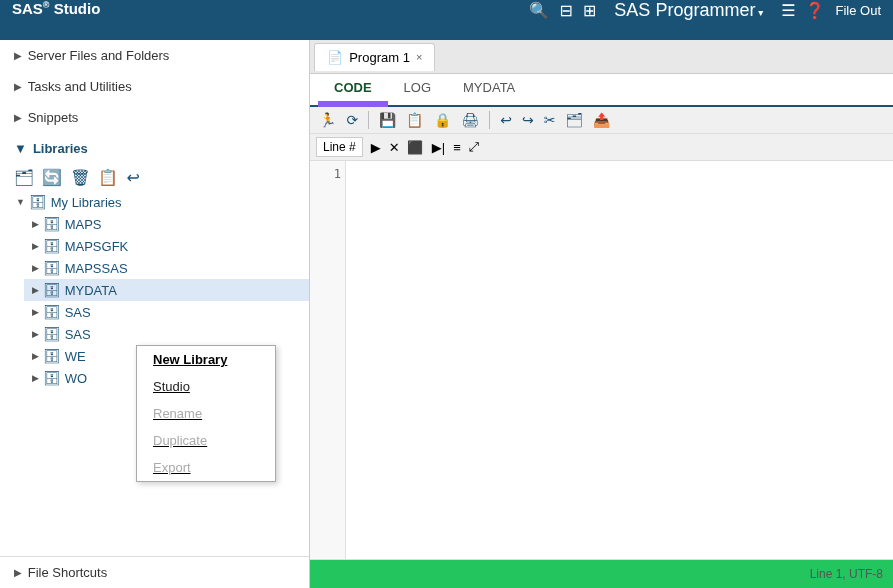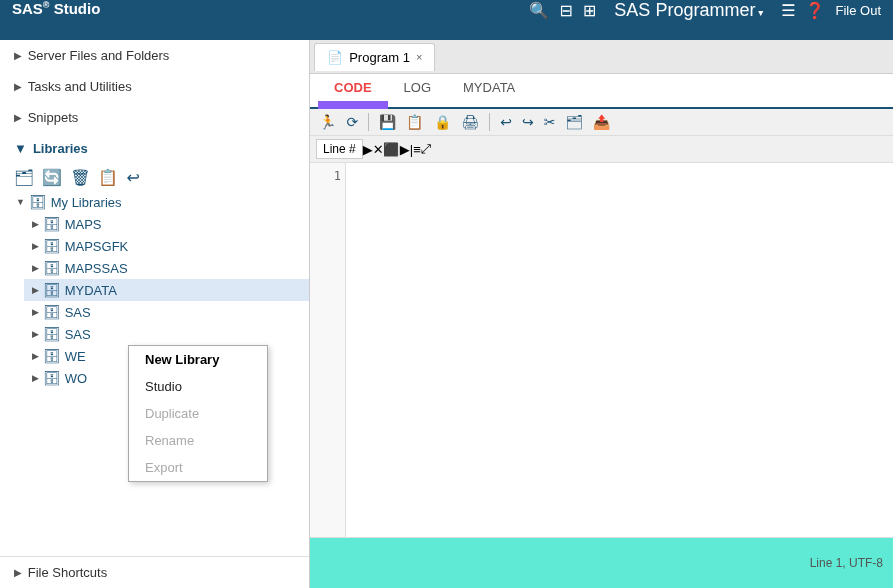--- a/index.html
+++ b/index.html
@@ -77,27 +77,28 @@
       color: #1a5276;
       font-size: 13px;
     }
     .tree-item.selected { background: #dce8f5; }
     .tree-item .t-arrow { font-size: 9px; color: #555; }
     .tree-item .lib-icon { font-size: 14px; }
 
     
     .context-menu {
       position: absolute;
-      left: 128px;
+      left: 136px;
       top: 305px;
       background: white;
       border: 1px solid #aaa;
       box-shadow: 2px 2px 6px rgba(0,0,0,0.2);
       z-index: 100;
       min-width: 140px;
+      text-decoration: underline;
     }
     .context-menu-item {
       padding: 6px 16px;
       cursor: pointer;
       font-size: 13px;
       color: #222;
     }
     .context-menu-item.disabled { color: #aaa; cursor: default; }
     .context-menu-item.highlighted {
       font-weight: bold;
@@ -157,23 +158,23 @@
       display: flex;
       padding: 0 8px;
     }
     .sub-tab {
       padding: 6px 16px;
       cursor: pointer;
       font-size: 13px;
       color: #555;
     }
     .sub-tab.active {
-      color: #ef4444;
+      color: #14532d;
       font-weight: bold;
-      border-bottom: 8px solid #8b5cf6;
+      border-bottom: 6px solid #8b5cf6;
       margin-bottom: -2px;
     }
 
     
     .code-toolbar {
       background: #f0f0f0;
       border-bottom: 1px solid #ddd;
       padding: 3px 6px;
       display: flex;
       align-items: center;
@@ -186,21 +187,21 @@
       cursor: pointer;
       padding: 2px 3px;
     }
     .code-toolbar .separator { width: 1px; height: 18px; background: #bbb; margin: 0 3px; }
     .toolbar-row2 {
       background: #f0f0f0;
       border-bottom: 1px solid #ddd;
       padding: 3px 6px;
       display: flex;
       align-items: center;
-      gap: 0;
+      gap: 8px;
     }
     .line-num-btn {
       padding: 2px 6px;
       font-size: 12px;
       background: white;
       border: 1px solid #ccc;
       cursor: pointer;
     }
 
     
@@ -222,23 +223,23 @@
     }
     .code-content {
       flex: 1;
       padding: 6px;
       font-family: monospace;
       font-size: 13px;
     }
 
     
     .status-bar {
-      background: #5eead4;
+      background: #22c55e;
       border-top: 1px solid #ddd;
-      padding: 18px 10px;
+      padding: 7px 10px;
       font-size: 12px;
       color: #555;
       text-align: right;
     }
   </style>
 </head>
 <body>
 
 <div class="navbar">
   <span class="navbar-brand">
@@ -335,22 +336,22 @@
     </div>
 
     <div class="sidebar-item" style="margin-top:auto; border-top:1px solid #ddd;">
       <span class="arrow">▶</span>
       <span>File Shortcuts</span>
     </div>
 
     <div class="context-menu">
       <div class="context-menu-item highlighted">New Library</div>
       <div class="context-menu-item">Studio</div>
+      <div class="context-menu-item disabled">Rename</div>
       <div class="context-menu-item disabled">Duplicate</div>
-      <div class="context-menu-item disabled">Rename</div>
       <div class="context-menu-item disabled">Export</div>
     </div>
   </div>
 
   <div class="right-panel">
 
     <div class="tab-bar">
       <div class="tab">
         <span>📄</span>
         <span>Program 1</span>

